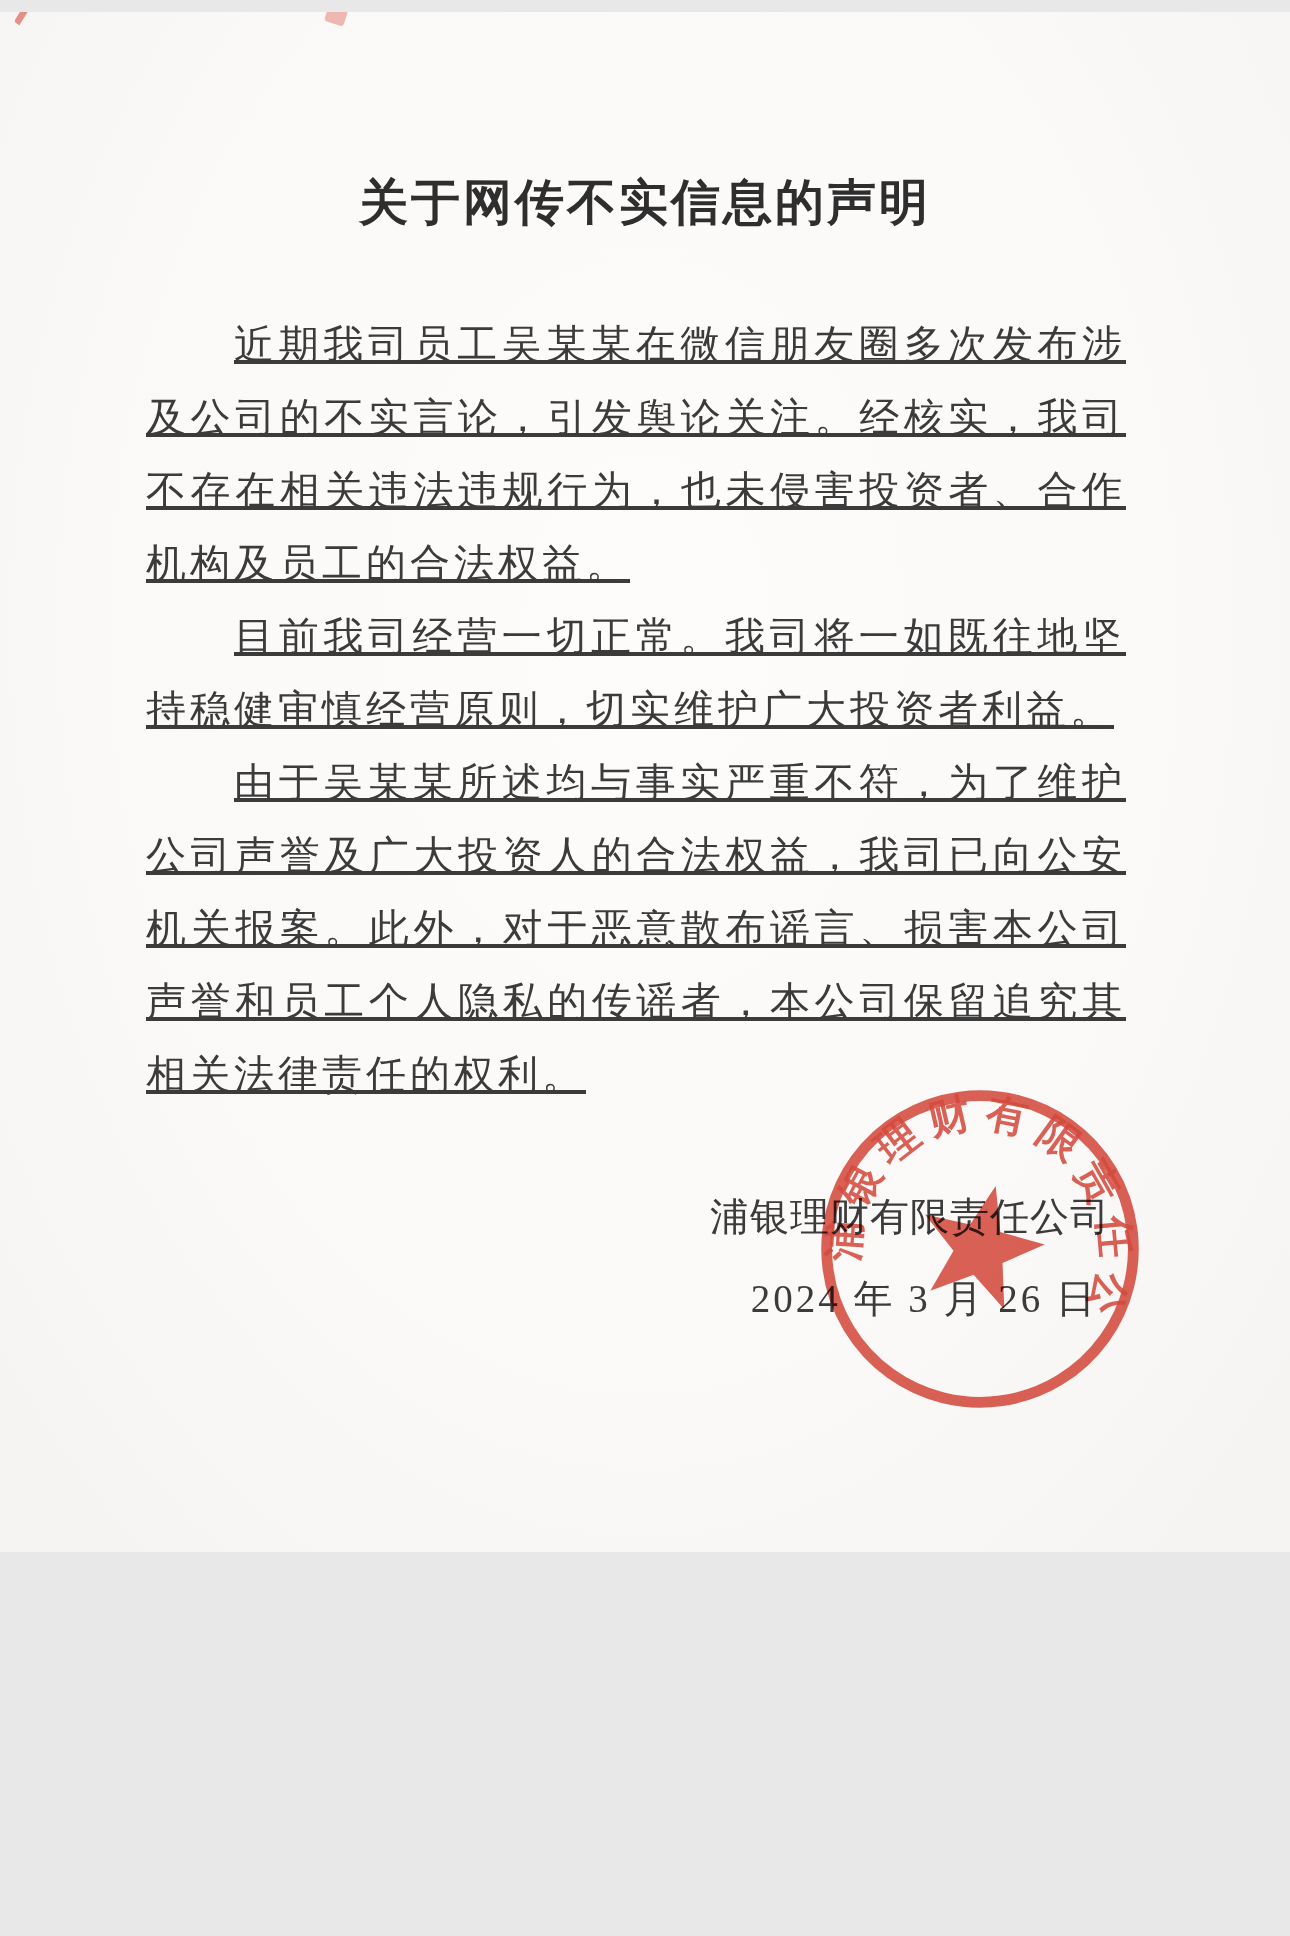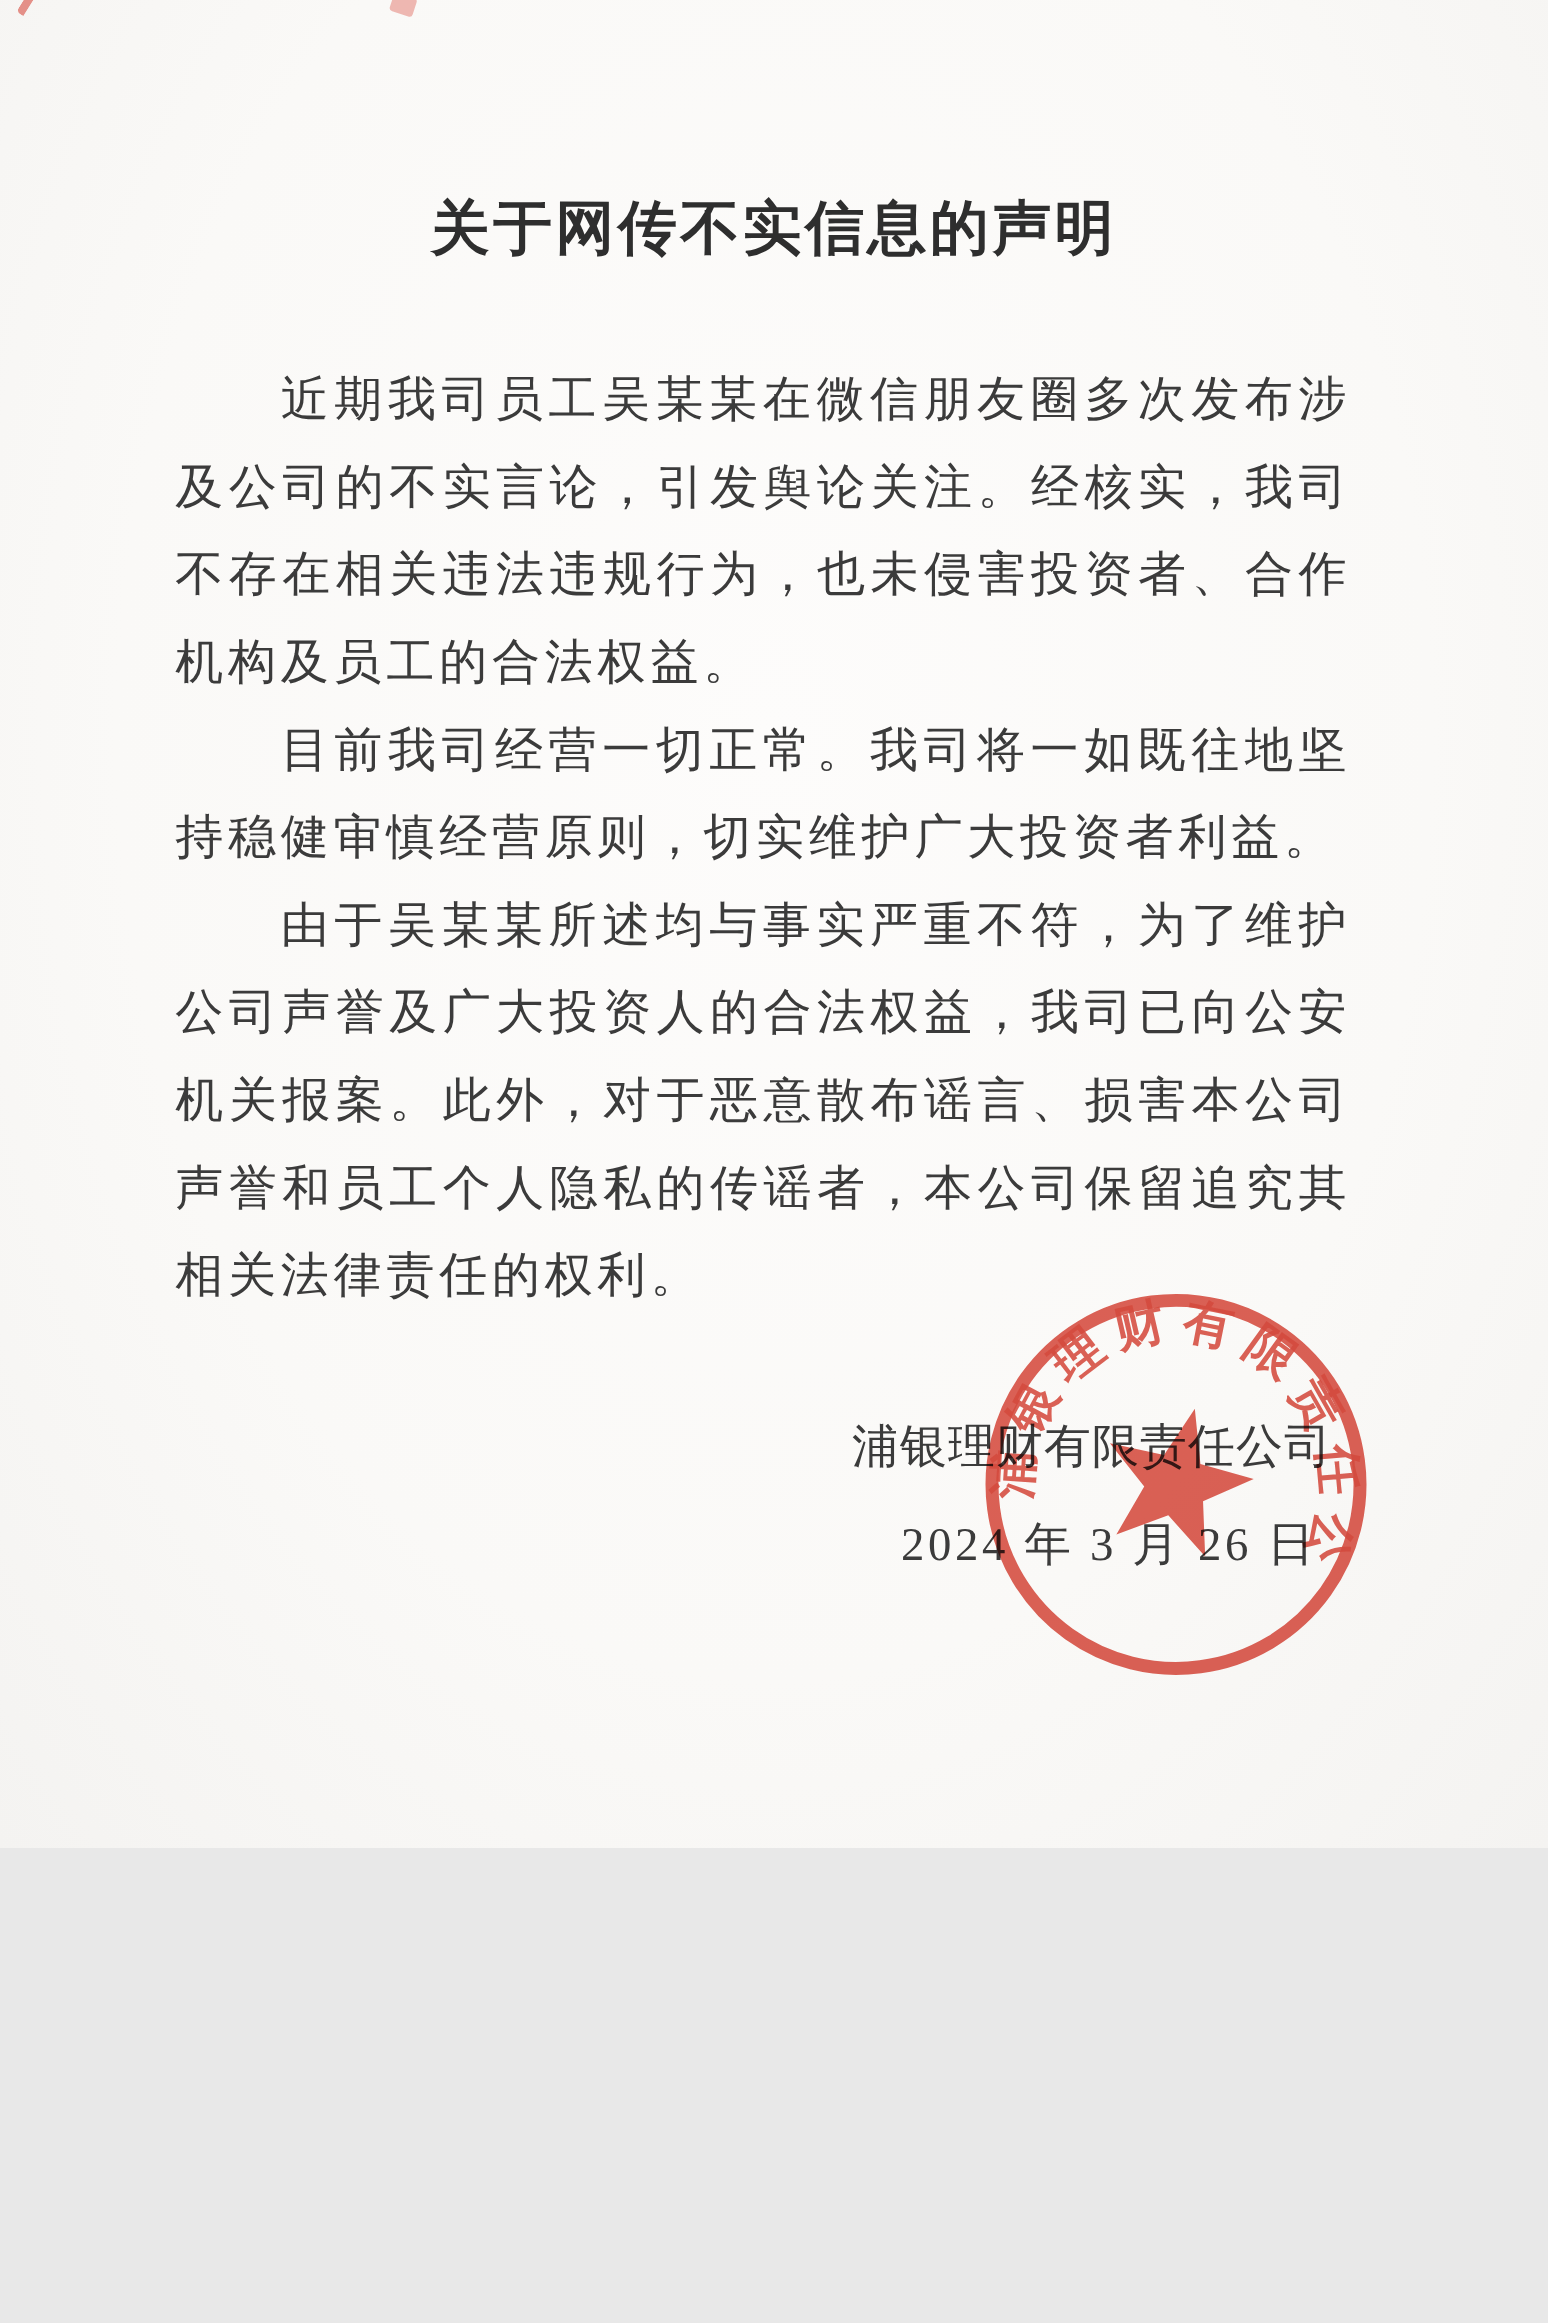--- a/index.html
+++ b/index.html
@@ -1,20 +1,20 @@
 <!DOCTYPE html>
 <html><head>
 <meta charset="utf-8">
 <style>
   html, body { margin: 0; padding: 0; background: #e8e8e8; }
   .page {
     position: relative;
     width: 1290px;
     height: 1540px;
-    margin: 0 auto;
+    margin: 12px auto;
     background:
       radial-gradient(ellipse at 50% 40%, #fdfcfb 0%, #faf9f7 60%, #f4f3f1 100%);
     overflow: hidden;
     font-family: "Liberation Serif", serif;
     color: #3b3b3b;
   }
   
   .mark-a {
     position: absolute; left: 18px; top: -6px; width: 52px; height: 34px;
     border-left: 7px solid rgba(214,60,47,0.55);
@@ -42,20 +42,21 @@
     width: 980px;
     top: 296px;
     font-size: 40px;
     line-height: 73px;
     letter-spacing: 4px;
     text-align: justify;
   }
   .doc-body p {
     margin: 0;
     text-indent: 2.2em;
+    text-decoration: underline;
   }
   .sig-company {
     position: absolute;
     right: 180px;
     top: 1178px;
     font-size: 39px;
     letter-spacing: 1px;
     white-space: nowrap;
     color: #3b3b3b;
   }

